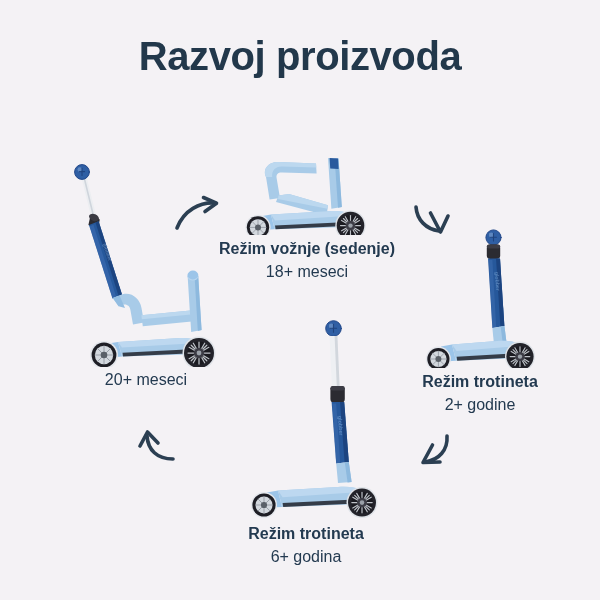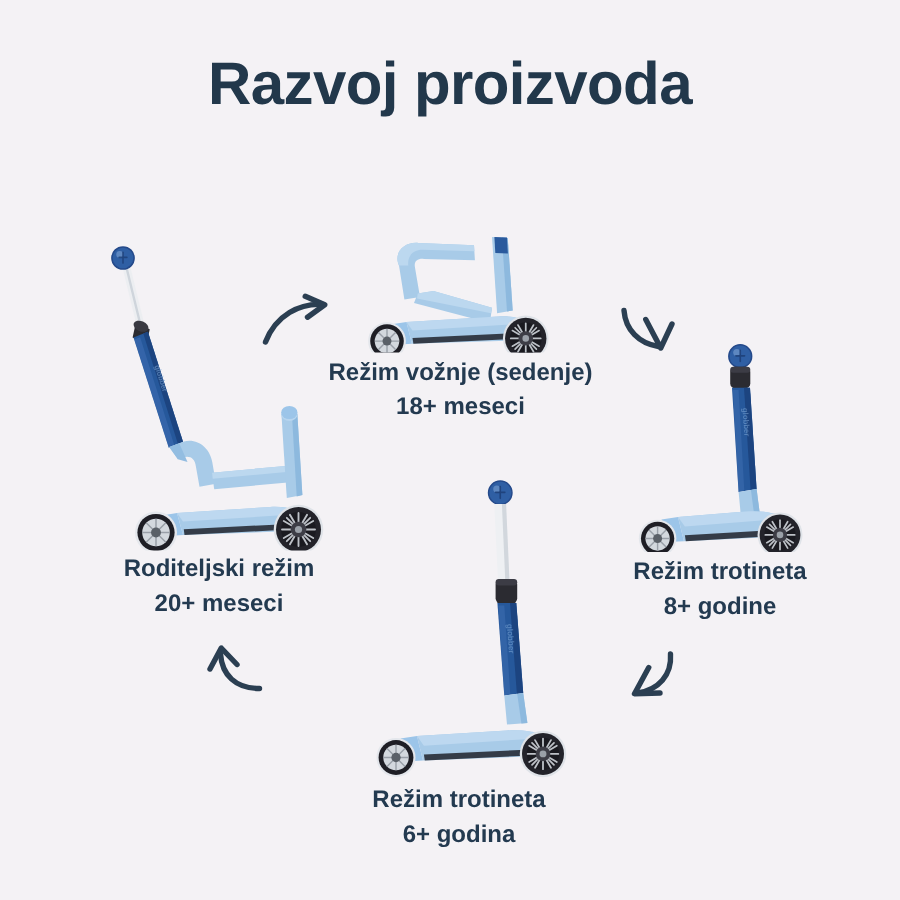--- a/index.html
+++ b/index.html
@@ -49,21 +49,21 @@
   .node { position: absolute; }
   .caption {
     position: absolute;
     text-align: center;
     font-size: 16px;
     font-weight: 600;
     color: #233a50;
     line-height: 1.45;
     white-space: nowrap;
   }
-  .caption .age { display: block; font-weight: 700; }
+  .caption .age { display: block; font-weight: 400; }
 
   .arrow { position: absolute; }
 
   .scooter-svg { display: block; }
 </style>
 </head>
 <body>
 
 <div id="stage">
 
@@ -142,21 +142,20 @@
             <line x1="42" y1="194.2" x2="42" y2="211.8"></line>
             <line x1="33.2" y1="203" x2="50.8" y2="203"></line>
             <line x1="35.8" y1="196.8" x2="48.2" y2="209.2"></line>
             <line x1="48.2" y1="196.8" x2="35.8" y2="209.2"></line>
           </g>
           <circle cx="42" cy="203" r="3.3" fill="#5a6068"></circle>
         </g>
       </g>
     </svg>
     <div class="caption" style="left:-6px; top:216px; width:180px;">
-      <span>Roditeljski režim</span>
       <span class="age">20+ meseci</span>
     </div>
   </div>
 
   <div class="node" style="left:232px; top:155px; width:150px; height:80px;">
     <svg class="scooter-svg" width="150" height="80" viewBox="0 0 150 80">
       <g stroke-linecap="round" stroke-linejoin="round">
 
         <path d="M34 22 C30 13 38 6 47 7 L84 8.5 L84.6 18.5 L50.5 17.6
                  C46 17.3 44 19.4 44.6 23 L48 43 L37.6 44.6 Z" fill="#a8cbe8"></path>
@@ -272,21 +271,21 @@
             <line x1="26.6" y1="131" x2="42.2" y2="131"></line>
             <line x1="28.9" y1="125.5" x2="39.9" y2="136.5"></line>
             <line x1="39.9" y1="125.5" x2="28.9" y2="136.5"></line>
           </g>
           <circle cx="34.4" cy="131" r="3" fill="#5a6068"></circle>
         </g>
       </g>
     </svg>
     <div class="caption" style="left:-13px; top:142px; width:178px;">
       <span>Režim trotineta</span>
-      <span class="age">8+ godine</span>
+      <span class="age">2+ godine</span>
     </div>
   </div>
 
   <div class="node" style="left:222px; top:312px; width:168px; height:208px;">
     <svg class="scooter-svg" width="168" height="208" viewBox="0 0 168 208">
       <g stroke-linecap="round" stroke-linejoin="round">
 
         <circle cx="111.5" cy="16.5" r="7.8" fill="#2f5fa4"></circle>
         <circle cx="111.5" cy="16.5" r="7.8" fill="none" stroke="#24498a" stroke-width="1"></circle>
         <circle cx="109.2" cy="14" r="2.4" fill="#6e94c9" opacity="0.75"></circle>

